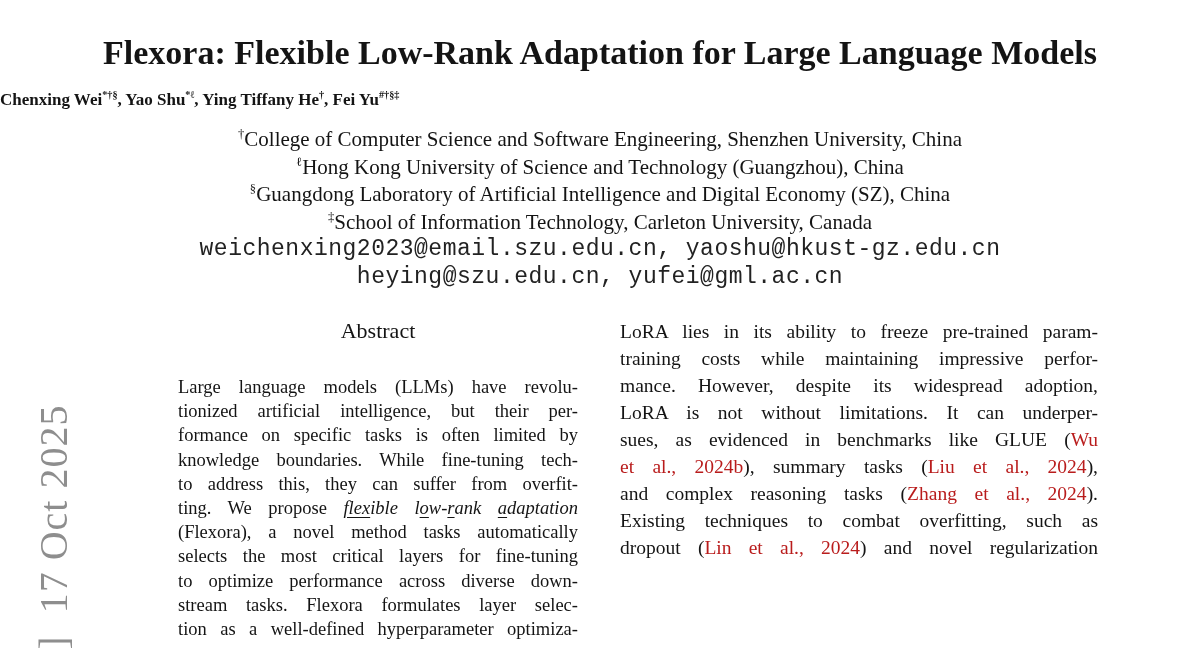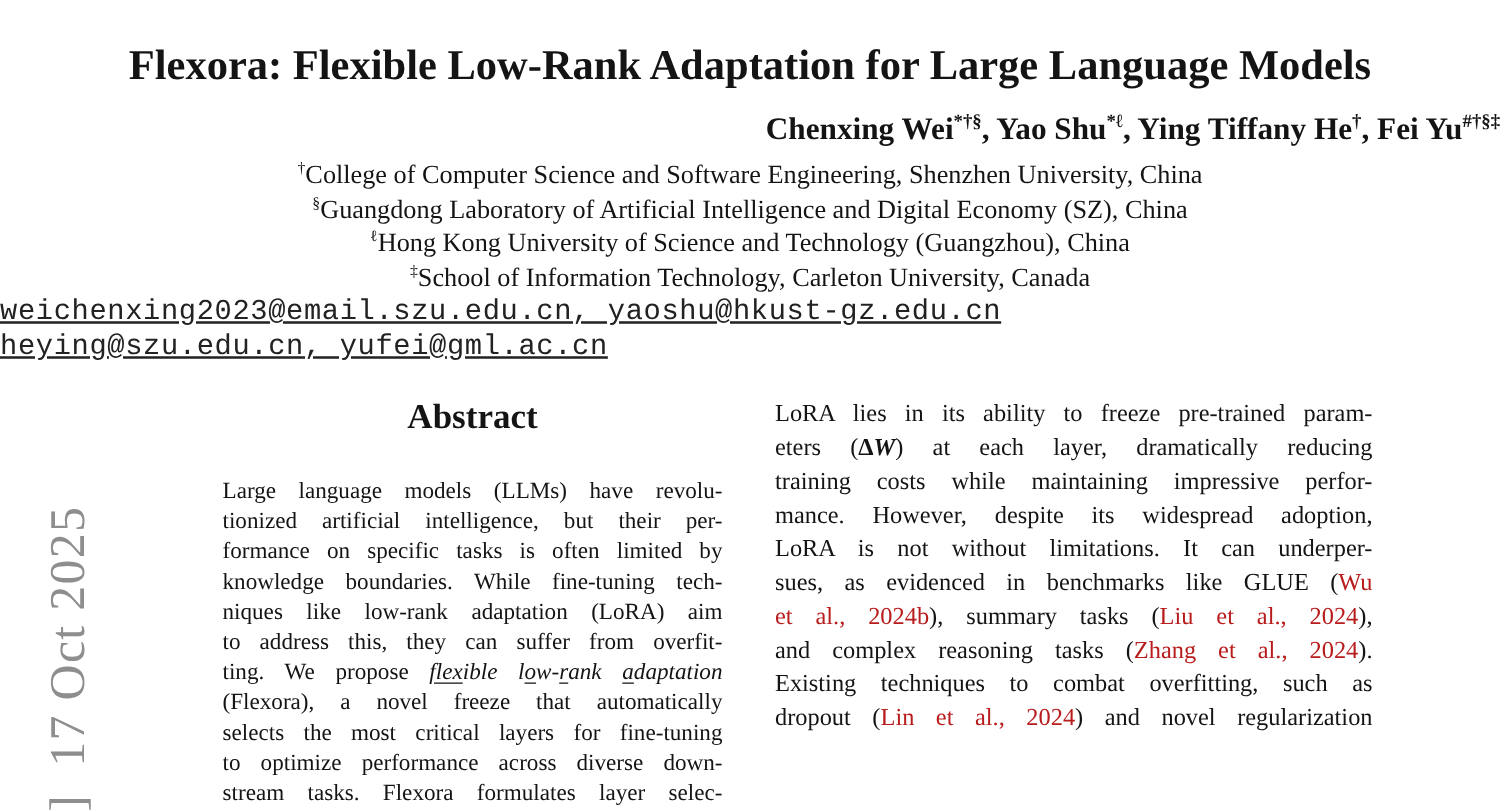--- a/index.html
+++ b/index.html
@@ -13,39 +13,39 @@
     transform:rotate(-90deg); transform-origin:0 0;
     font-family:"Liberation Serif", serif;
     font-size:40px; color:#8e8e8e; white-space:pre; letter-spacing:1px;
   }
   .title{
     position:absolute; left:0; right:0; top:34px;
     text-align:center; font-weight:bold; font-size:34px; white-space:nowrap;
   }
   .authors{
     position:absolute; left:0; right:0; top:90px;
-    text-align:right; font-weight:bold; font-size:25px;
+    text-align:left; font-weight:bold; font-size:17px;
   }
   .authors .ln{white-space:nowrap;}
   .affils{
     position:absolute; left:0; right:0; top:126px;
     text-align:center; font-size:21px; line-height:27.5px;
   }
   .affils .ln{white-space:nowrap;}
   .emails{
     position:absolute; left:0; right:0; top:236px;
-    font-family:"Liberation Mono", monospace;
-    font-size:23px; line-height:27.5px; letter-spacing:0.5px; color:#222;text-decoration:underline;
+    text-align:center; font-family:"Liberation Mono", monospace;
+    font-size:23px; line-height:27.5px; letter-spacing:0.5px; color:#222;
   }
   .email-line{white-space:nowrap;}
   .leftcol{
     position:absolute; left:178px; top:318px; width:400px;
   }
   .abs-head{
-    text-align:center; font-weight:bold; font-size:28px;
+    text-align:center; font-weight:normal; font-size:22px;
   }
   .abs-body{
     margin-top:31px; font-size:18.5px; line-height:24.2px;
   }
   .rightcol{
     position:absolute; left:620px; top:318px; width:478px;
     font-size:19.5px; line-height:27px;
   }
   .jlines .ln{
     text-align:justify; text-align-last:justify; overflow:hidden;
@@ -67,51 +67,49 @@
   <div class="watermark">I]  17 Oct 2025</div>
 
   <div class="title">Flexora: Flexible Low-Rank Adaptation for Large Language Models</div>
 
   <div class="authors">
       <div class="ln"><span>Chenxing Wei</span><span class="sup">*†§</span><span>, Yao Shu</span><span class="sup">*ℓ</span><span>, Ying Tiffany He</span><span class="sup">†</span><span>, Fei Yu</span><span class="sup">#†§‡</span></div>
     </div>
 
   <div class="affils">
       <div class="ln"><span class="sup">†</span><span>College of Computer Science and Software Engineering, Shenzhen University, China</span></div>
+      <div class="ln"><span class="sup">ℓ</span><span>Hong Kong University of Science and Technology (Guangzhou), China</span></div>
       <div class="ln"><span class="sup">§</span><span>Guangdong Laboratory of Artificial Intelligence and Digital Economy (SZ), China</span></div>
-      <div class="ln"><span class="sup">ℓ</span><span>Hong Kong University of Science and Technology (Guangzhou), China</span></div>
       <div class="ln"><span class="sup">‡</span><span>School of Information Technology, Carleton University, Canada</span></div>
     </div>
 
   <div class="emails">
     <div class="email-line">weichenxing2023@email.szu.edu.cn, yaoshu@hkust-gz.edu.cn</div>
     <div class="email-line">heying@szu.edu.cn, yufei@gml.ac.cn</div>
   </div>
 
   <div class="leftcol">
     <div class="abs-head">Abstract</div>
     <div class="abs-body jlines">
         <div class="ln">Large language models (LLMs) have revolu-</div>
         <div class="ln">tionized artificial intelligence, but their per-</div>
         <div class="ln">formance on specific tasks is often limited by</div>
         <div class="ln">knowledge boundaries. While fine-tuning tech-</div>
-        <div class="ln">niques like low-rank adaptation (LoRA) aim</div>
         <div class="ln">to address this, they can suffer from overfit-</div>
         <div class="ln"><span>ting. We propose </span><span class="it ul">flex</span><span class="it">ible l</span><span class="it ul">o</span><span class="it">w-</span><span class="it ul">r</span><span class="it">ank </span><span class="it ul">a</span><span class="it">daptation</span></div>
-        <div class="ln">(Flexora), a novel freeze that automatically</div>
+        <div class="ln">(Flexora), a novel method tasks automatically</div>
         <div class="ln">selects the most critical layers for fine-tuning</div>
         <div class="ln">to optimize performance across diverse down-</div>
         <div class="ln">stream tasks. Flexora formulates layer selec-</div>
         <div class="ln">tion as a well-defined hyperparameter optimiza-</div>
       </div>
   </div>
 
   <div class="rightcol jlines">
       <div class="ln">LoRA lies in its ability to freeze pre-trained param-</div>
-      <div class="ln"><span>eters (</span><span class="bd">Δ</span><span class="bdit">W</span><span>) at each layer, dramatically reducing</span></div>
       <div class="ln">training costs while maintaining impressive perfor-</div>
       <div class="ln">mance. However, despite its widespread adoption,</div>
       <div class="ln">LoRA is not without limitations. It can underper-</div>
       <div class="ln"><span>sues, as evidenced in benchmarks like GLUE (</span><span class="cite">Wu</span></div>
       <div class="ln"><span class="cite">et al., 2024b</span><span>), summary tasks (</span><span class="cite">Liu et al., 2024</span><span>),</span></div>
       <div class="ln"><span>and complex reasoning tasks (</span><span class="cite">Zhang et al., 2024</span><span>).</span></div>
       <div class="ln">Existing techniques to combat overfitting, such as</div>
       <div class="ln"><span>dropout (</span><span class="cite">Lin et al., 2024</span><span>) and novel regularization</span></div>
     </div>
 

